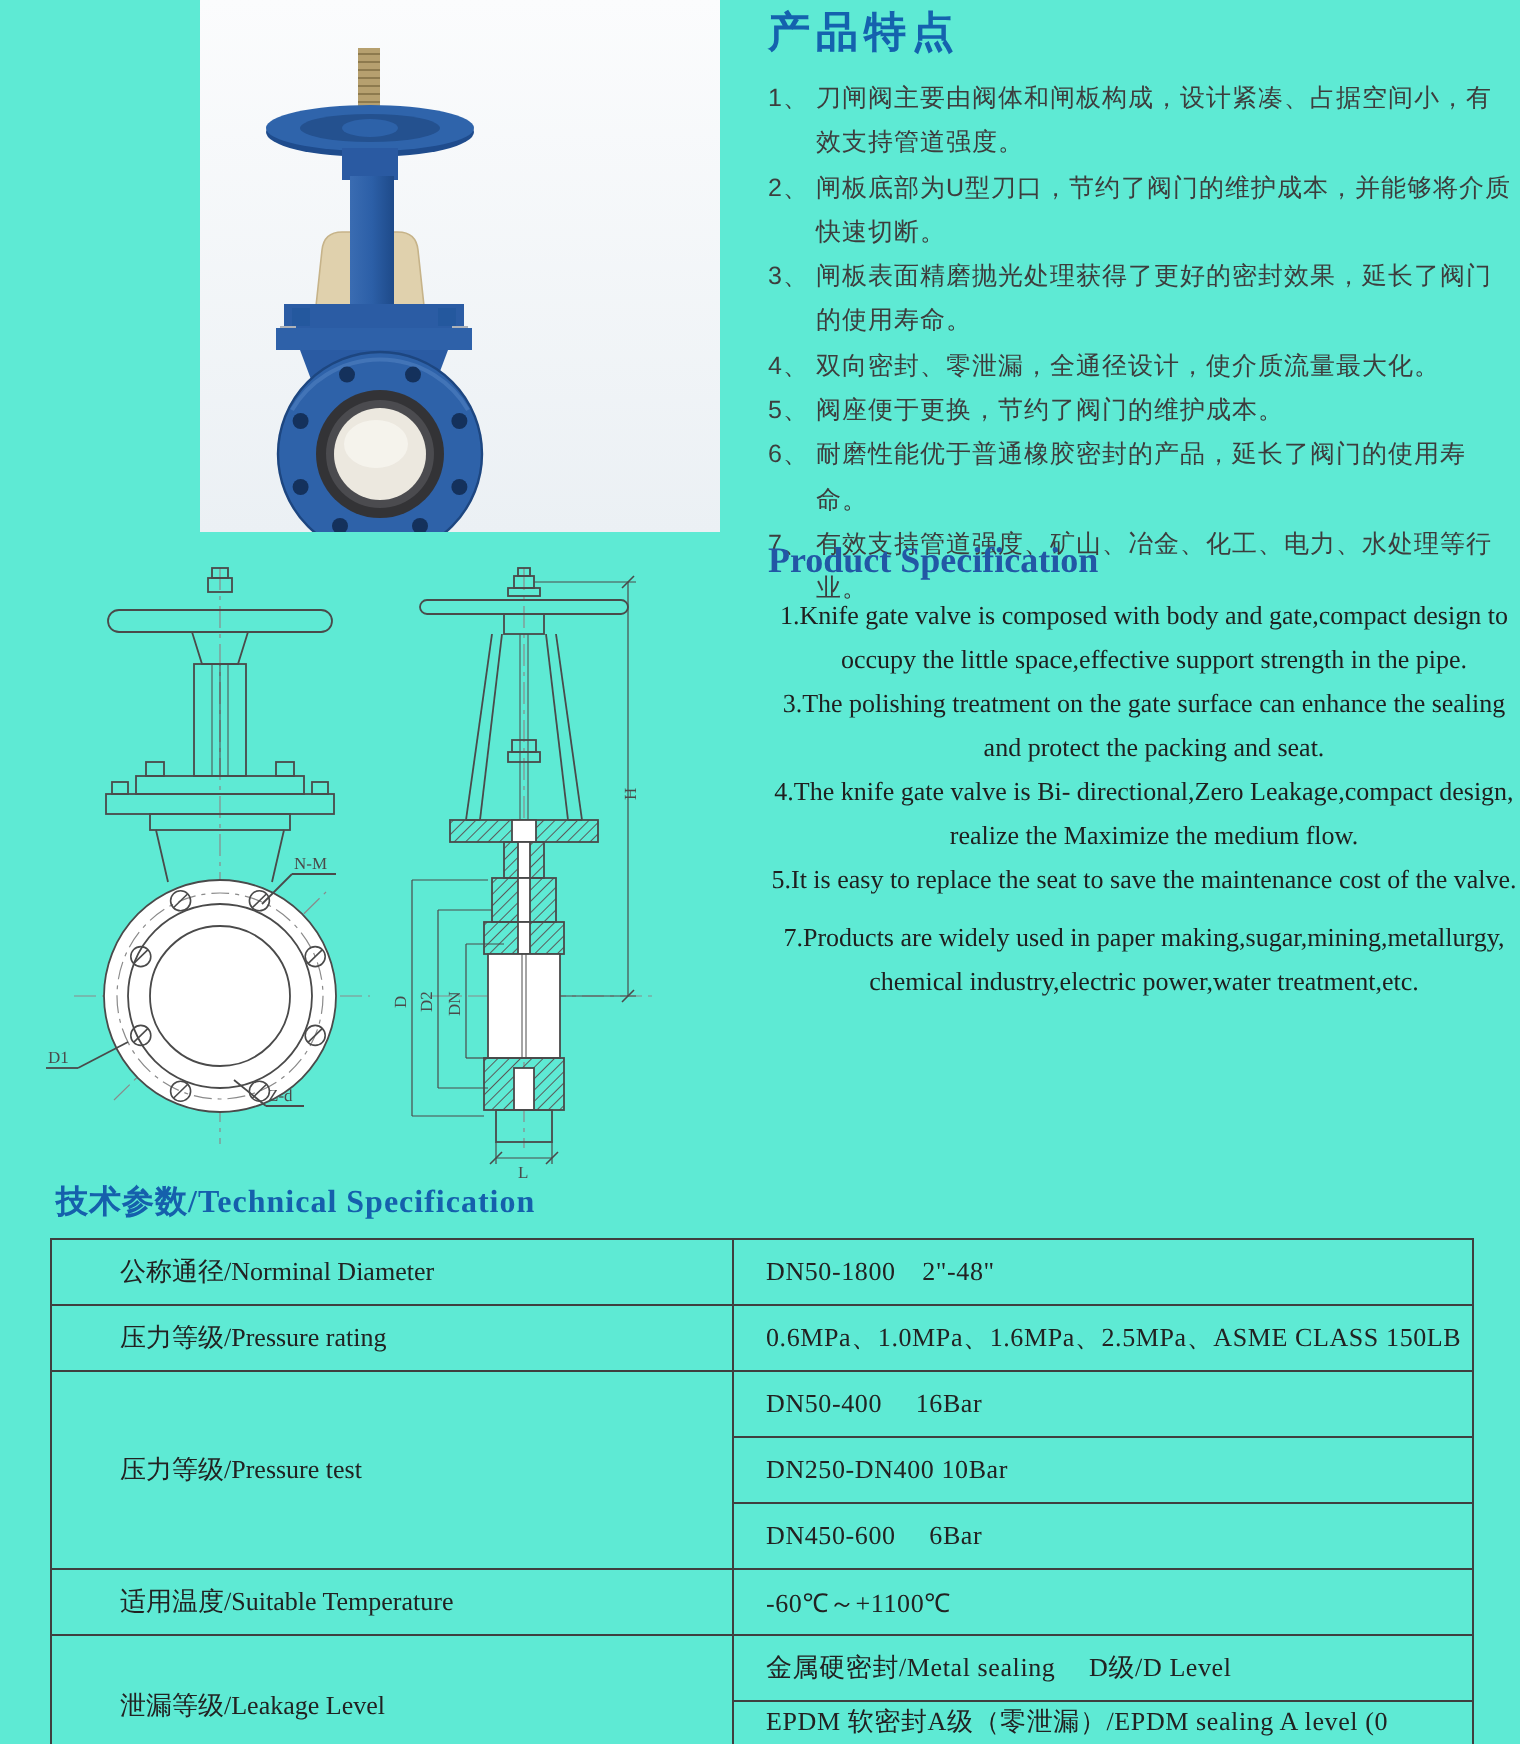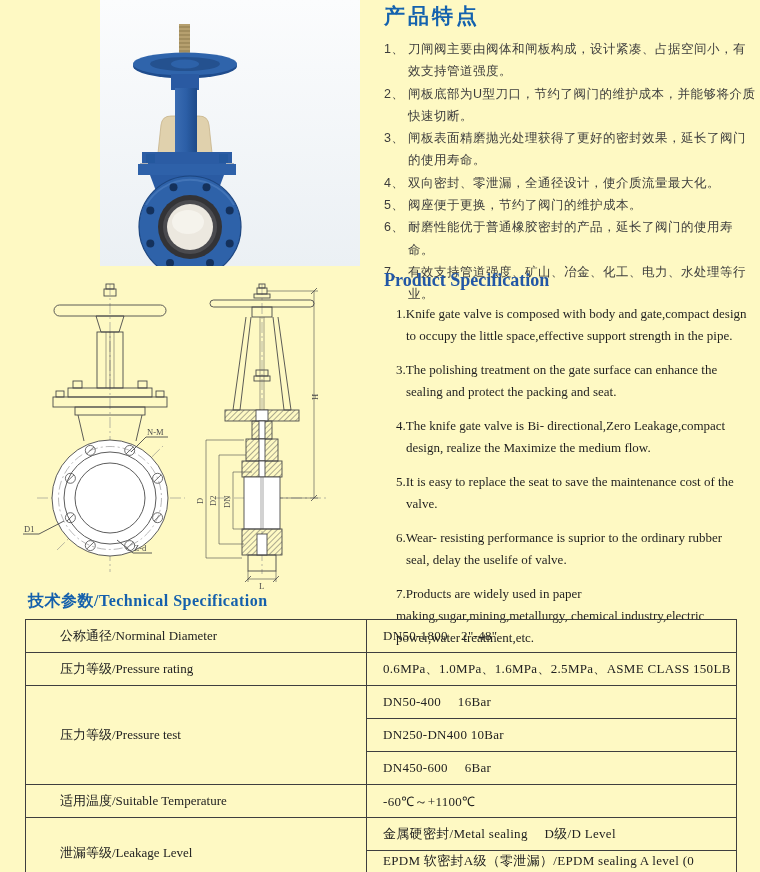--- a/index.html
+++ b/index.html
@@ -1,34 +1,34 @@
 <!DOCTYPE html>
 <html><head>
 <meta charset="utf-8">
 <style>
   html,body{margin:0;padding:0;background:#ffffff;}
-  .page{position:relative;width:760px;height:872px;background:#fef9c3;overflow:hidden;
+  .page{position:relative;width:760px;height:872px;background:#5eead4;overflow:hidden;
         font-family:"Liberation Sans",sans-serif;}
 
   
   .photo{position:absolute;left:100px;top:0;width:260px;height:266px;}
 
   
   .features{position:absolute;left:384px;top:2px;width:372px;}
   .features h1{margin:0 0 8px 0;font-size:21px;font-weight:bold;color:#1462ae;letter-spacing:3px;}
   .cn-item{display:flex;font-size:12.5px;color:#3d3d3d;line-height:22.3px;letter-spacing:.5px;}
   .cn-item .num{flex:0 0 24px;}
   .cn-item .txt{flex:1;}
 
   
   .prodspec{position:absolute;left:384px;top:270px;width:376px;}
   .prodspec h2{margin:0 0 6px 0;font-family:"Liberation Serif",serif;font-size:18px;
                font-weight:600;color:#2257a5;}
-  .prodspec p{margin:12px;font-family:"Liberation Serif",serif;font-size:13px;color:#1f1f1f;
-              line-height:22px;padding-left:10px;text-indent:-10px;}
+  .prodspec p{margin:0;font-family:"Liberation Serif",serif;font-size:13px;color:#1f1f1f;
+              line-height:22px;padding-left:10px;text-indent:-10px;text-align:center;}
   .prodspec p.noind{padding-left:0;text-indent:0;margin-top:7px;font-family:Liberation Serif, serif;}
 
   
   .drawings{position:absolute;left:15px;top:282px;width:352px;height:308px;}
 
   
   .techtitle{position:absolute;left:28px;top:591px;margin:0;font-size:16px;font-weight:bold;
              color:#1560ac;font-family:"Liberation Serif",serif;letter-spacing:.5px;}
   table.spec{position:absolute;left:25px;top:619px;width:712px;border-collapse:collapse;
              font-family:"Liberation Serif",serif;font-size:13px;color:#222;}
@@ -148,21 +148,20 @@
         <span class="txt">有效支持管道强度、矿山、冶金、化工、电力、水处理等行业。</span>
       </div>
   </section>
 
   <section class="prodspec">
     <h2>Product Specification</h2>
     <p>1.Knife gate valve is composed with body and gate,compact design to occupy the little space,effective support strength in the pipe.</p>
     <p>3.The polishing treatment on the gate surface can enhance the sealing and protect the  packing and seat.</p>
     <p>4.The knife gate valve is Bi- directional,Zero Leakage,compact design, realize the Maximize the medium flow.</p>
     <p>5.It is easy to replace the seat to save the maintenance cost of the valve.</p>
-    <p>6.Wear- resisting performance is suprior to the ordinary rubber seal, delay the uselife of valve.</p>
     <p class="noind">7.Products are widely used in paper making,sugar,mining,metallurgy, chemical industry,electric power,water treatment,etc.</p>
   </section>
 
   <div class="drawings">
     <svg width="352" height="308" viewBox="0 0 352 308">
       <defs>
         <pattern id="hatch" width="4" height="4" patternUnits="userSpaceOnUse" patternTransform="rotate(45)">
           <line x1="0" y1="0" x2="0" y2="4" stroke="#5a5a5a" stroke-width="1"></line>
         </pattern>
       </defs>

